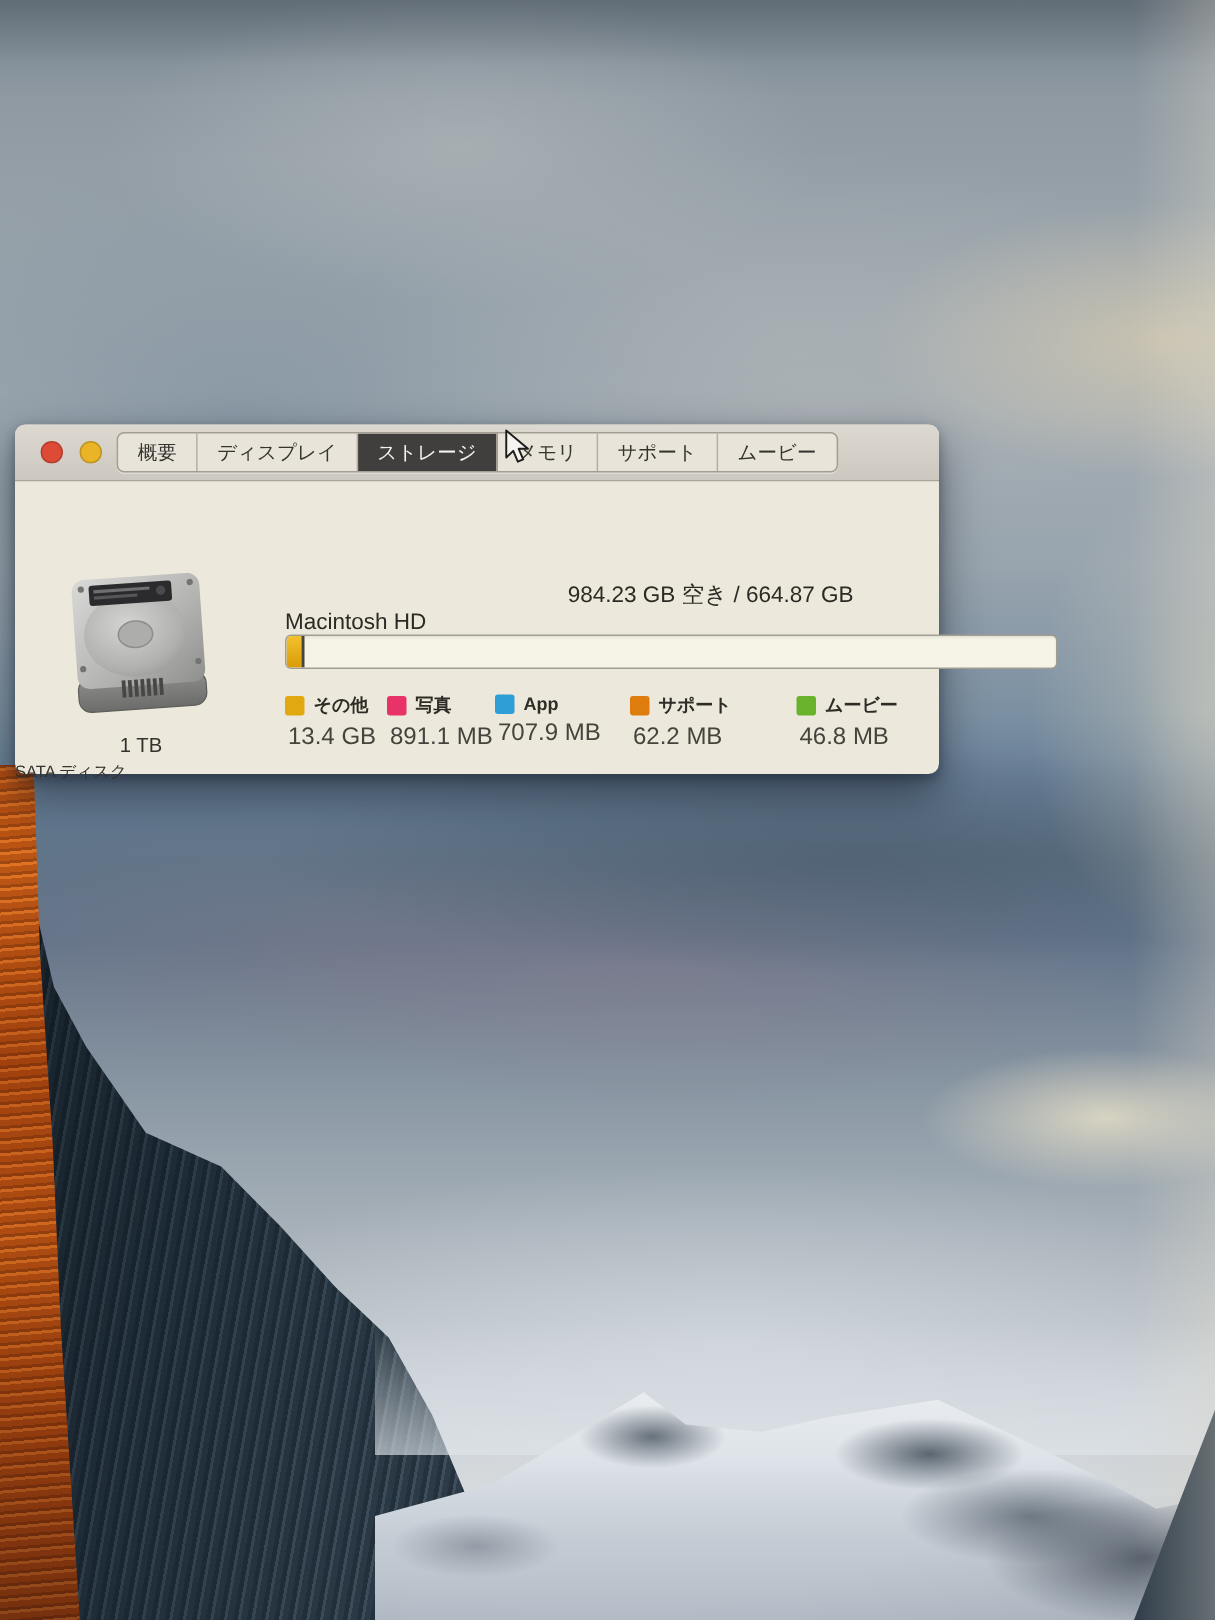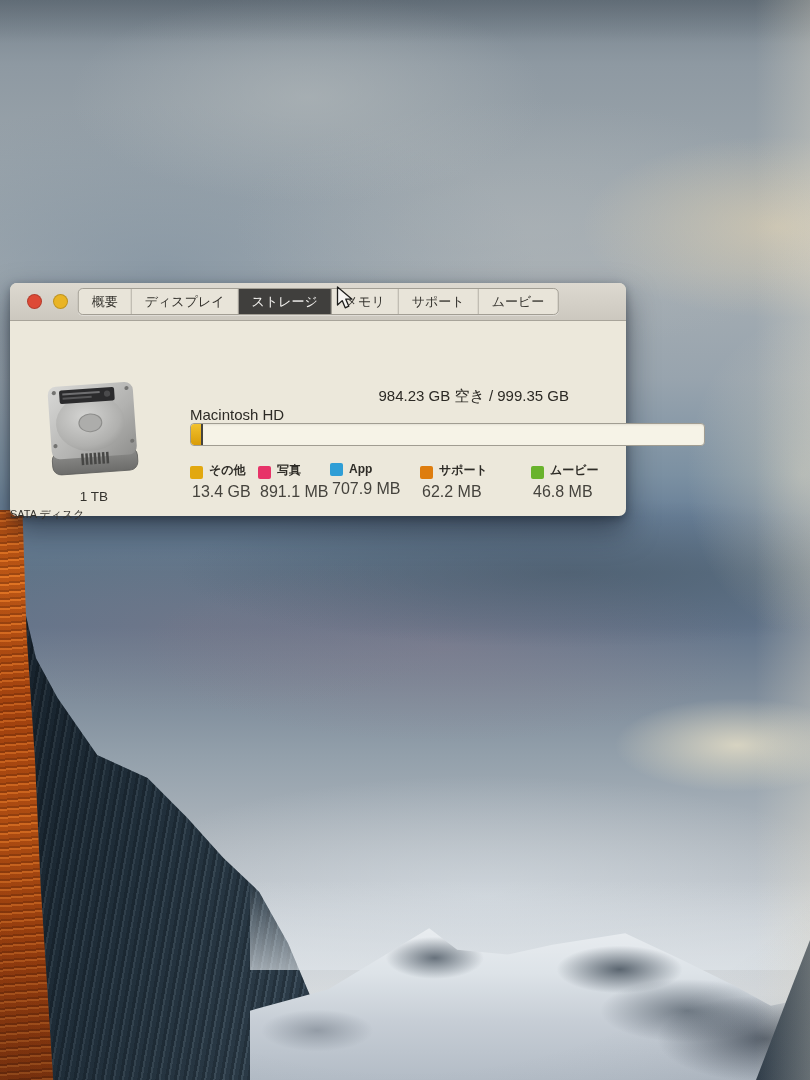--- a/index.html
+++ b/index.html
@@ -113,21 +113,21 @@
 
   .bar {
     position:absolute; left:180px; top:102px; width:515px; height:23px;
     background:#f6f3e7; border:1px solid #a19d92; border-radius:4px;
     overflow:hidden; display:flex; box-shadow:inset 0 1px 2px rgba(0,0,0,0.08);
   }
   .bar-seg { height:100%; }
   .bar-seg:first-child { border-radius:3px 0 0 3px; }
 
   .legend-item { position:absolute; top:141px; }
-  .li-row { display:flex; align-items:flex-end; gap:6px; }
+  .li-row { display:flex; align-items:center; gap:6px; }
   .swatch { width:13px; height:13px; border-radius:2px; flex:none; }
   .l-label { font-size:12px; font-weight:bold; color:#2e2c27; white-space:nowrap; }
   .l-value { font-size:16px; color:#45433d; margin:4px 0 0 2px; white-space:nowrap; }
 
   .cursor { position:absolute; left:336px; top:286px; width:18px; height:26px; z-index:50; }
 </style>
 </head>
 <body>
 
 <div class="photo">
@@ -201,21 +201,21 @@
               <rect x="57" y="71" width="2.4" height="11"></rect>
             <rect x="61" y="71" width="2.4" height="11"></rect>
           </g>
         </g>
       </svg>
     </div>
     <div class="disk-size">1 TB</div>
     <div class="disk-type">SATA ディスク</div>
 
     <div class="volume-name">Macintosh HD</div>
-    <div class="capacity">984.23 GB 空き / 999.35 GB</div>
+    <div class="capacity">984.23 GB 空き / 664.87 GB</div>
 
     <div class="bar">
       <div class="bar-seg" style="background: linear-gradient(rgb(242, 194, 46), rgb(217, 156, 8)); width: 1.9%;"></div>
       <div class="bar-seg" style="background: rgb(70, 68, 63); width: 0.45%;"></div>
     </div>
 
     <div class="legend-item" style="left:180px">
       <div class="li-row">
           <span class="swatch" style="background: rgb(226, 168, 15);"></span>
       <span class="l-label">その他</span>

